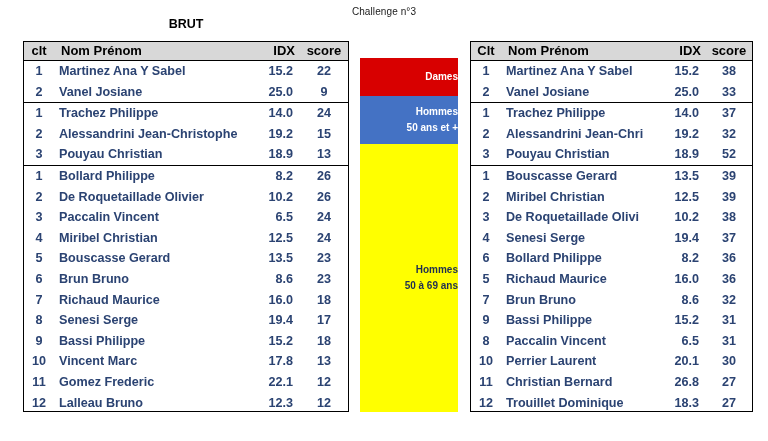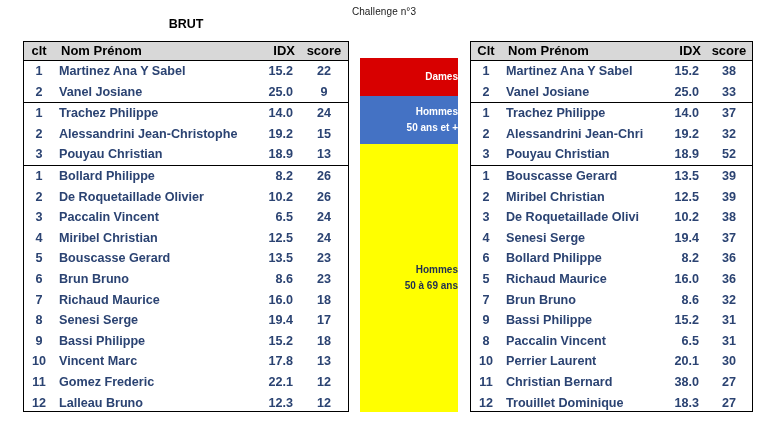--- a/index.html
+++ b/index.html
@@ -360,21 +360,21 @@
           </tr>
           <tr>
             <td class="c-clt">10</td>
             <td class="c-name">Perrier Laurent</td>
             <td class="c-idx">20.1</td>
             <td class="c-score">30</td>
           </tr>
           <tr>
             <td class="c-clt">11</td>
             <td class="c-name">Christian Bernard</td>
-            <td class="c-idx">38.0</td>
+            <td class="c-idx">26.8</td>
             <td class="c-score">27</td>
           </tr>
           <tr>
             <td class="c-clt">12</td>
             <td class="c-name">Trouillet Dominique</td>
             <td class="c-idx">18.3</td>
             <td class="c-score">27</td>
           </tr>
         </tbody>
     </table>

